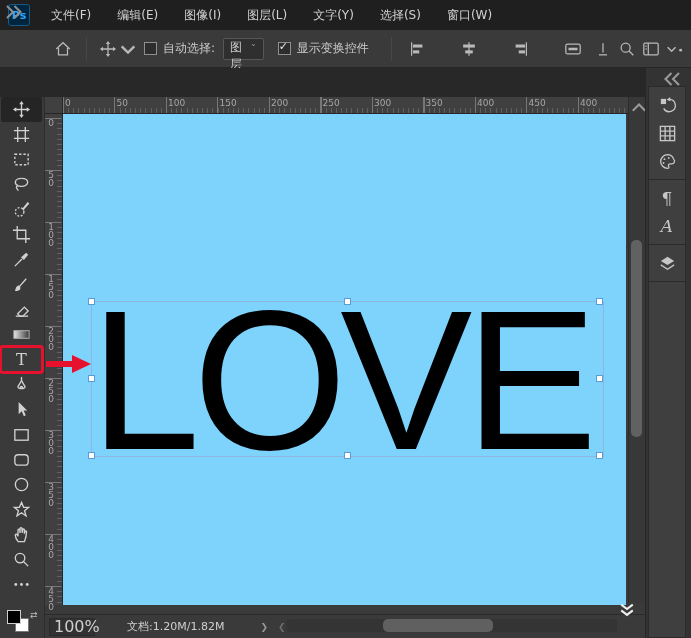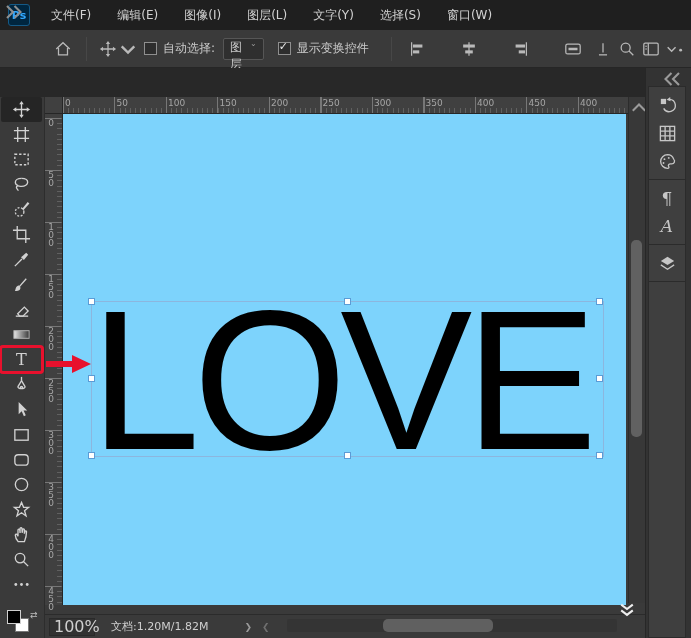--- a/index.html
+++ b/index.html
@@ -77,21 +77,21 @@
   
   #vscroll{left:628px;top:97px;width:17px;height:506px;background:#383838;border-left:1px solid #2c2c2c;box-sizing:border-box;}
   #vscroll-up{left:630px;top:99px;width:13px;height:12px;color:#9a9a9a;}
   #vscroll-thumb{left:631px;top:240px;width:11px;height:197px;background:#616161;border-radius:5px;}
   #scroll-corner-chevrons{left:618px;top:602px;width:26px;height:28px;z-index:8;}
   
   #statusbar{left:45px;top:614px;width:600px;height:24px;background:#3a3a3a;border-top:1px solid #2b2b2b;box-sizing:border-box;
              display:flex;align-items:center;font-size:11px;color:#cfcfcf;}
   #zoom-field{margin-left:4px;width:40px;height:16px;background:#323232;border:1px solid #2a2a2a;
               display:flex;align-items:center;padding-left:4px;font-size:16px;}
-  #doc-info{margin-left:16px;white-space:nowrap;}
+  #doc-info{margin-left:32px;white-space:nowrap;}
   #status-expand{margin-left:36px;color:#9a9a9a;font-size:9px;}
   #status-collapse{margin-left:10px;color:#6f6f6f;font-size:9px;}
   #hscroll-track{position:absolute;left:242px;top:4px;width:330px;height:13px;background:#343434;border-radius:2px;}
   #hscroll-thumb{position:absolute;left:96px;top:0px;width:110px;height:13px;background:#606060;border-radius:5px;}
   
   #rightstrip{left:645px;top:68px;width:46px;height:570px;background:#333;border-left:1px solid #272727;box-sizing:border-box;}
   #panel-collapse{left:664px;top:70px;color:#9a9a9a;}
   #icon-col{left:648px;top:86px;width:38px;height:552px;background:#3f3f3f;border:1px solid #2b2b2b;box-sizing:border-box;}
   .pgroup{border-bottom:1px solid #2b2b2b;padding:4px 0;}
   .pic{width:36px;height:28px;display:flex;align-items:center;justify-content:center;color:#c6c6c6;}

